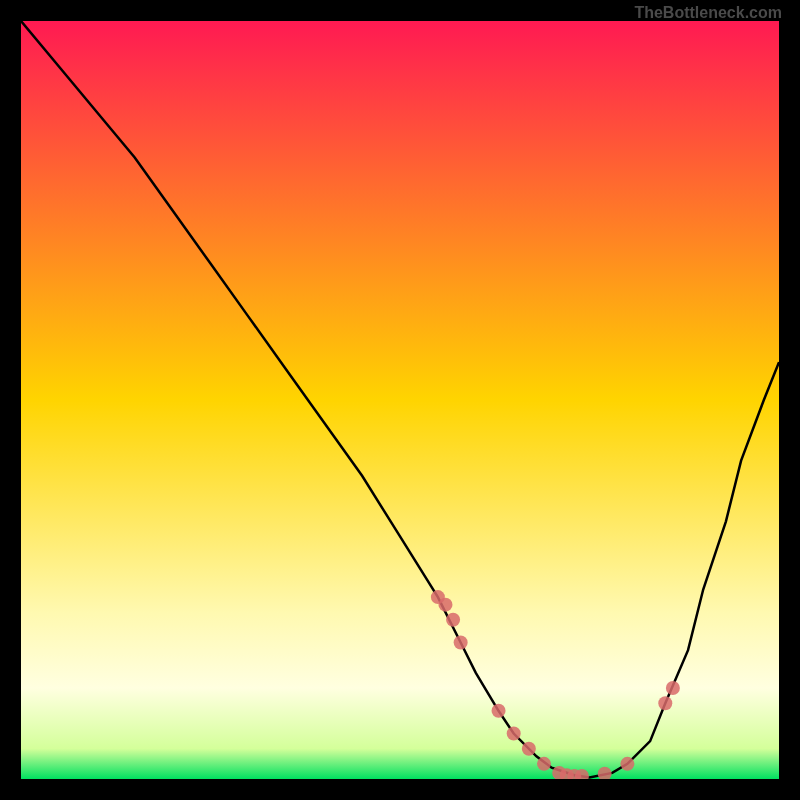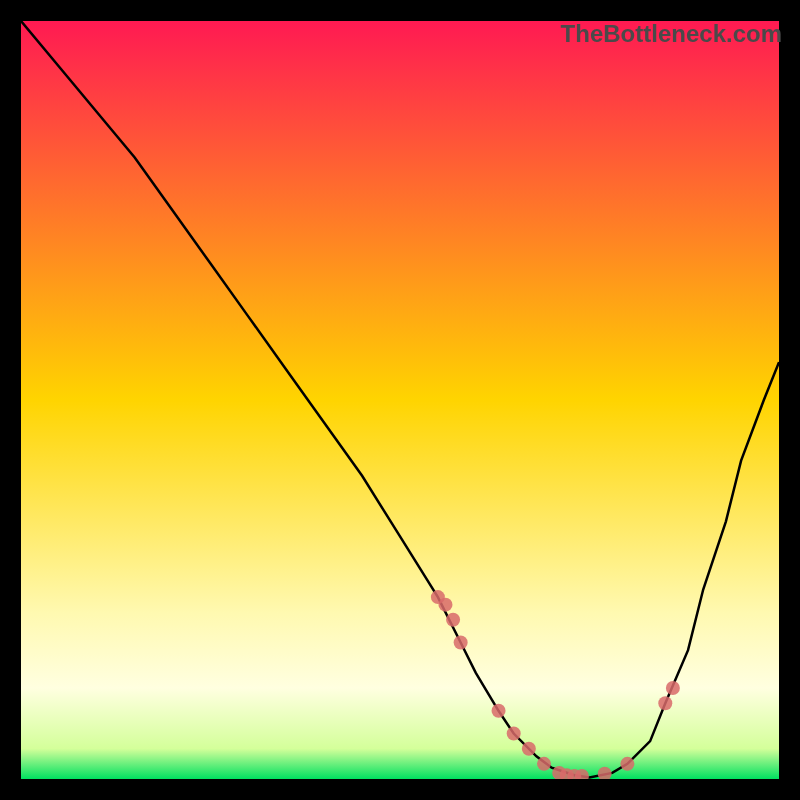--- a/index.html
+++ b/index.html
@@ -5,24 +5,24 @@
   * { margin: 0; padding: 0; box-sizing: border-box; }
   body {
     width: 800px;
     height: 800px;
     background: #000;
     position: relative;
     font-family: Arial, sans-serif;
   }
   .watermark {
     position: absolute;
-    top: 20px;
+    top: 4px;
     right: 18px;
     color: #4a4a4a;
-    font-size: 24px;
+    font-size: 16px;
     font-weight: bold;
     z-index: 10;
   }
   .plot-area {
     position: absolute;
     top: 21px;
     left: 21px;
     width: 758px;
     height: 758px;
   }

